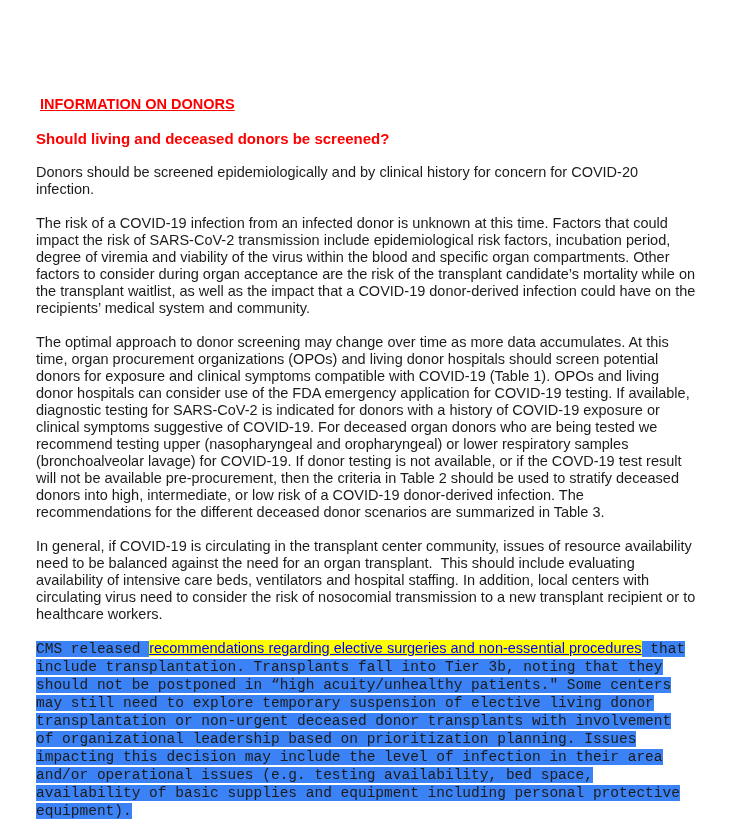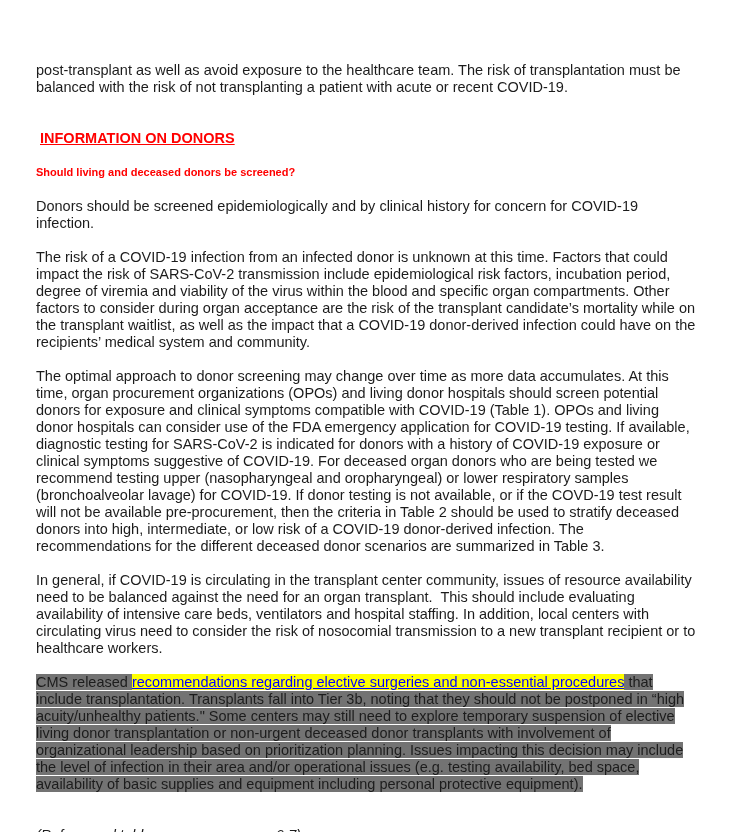--- a/index.html
+++ b/index.html
@@ -29,52 +29,52 @@
   .section-heading {
     margin: 34px 0 17px 4px;
     font-size: 14.5px;
     line-height: 17px;
     font-weight: bold;
     color: #ff0000;
     text-decoration: underline;
   }
   .question-heading {
     margin: 0 0 17px 0;
-    font-size: 11px;
+    font-size: 15px;
     line-height: 17px;
     font-weight: bold;
     color: #ff0000;
   }
   .hl {
-    background-color: #737373;
+    background-color: #3b82f6;
+    font-family: Liberation Mono, monospace;
   }
   a.doc-link {
     color: #0000ff;
     text-decoration: underline;
     background-color: #ffff00;
     cursor: pointer;
     margin-top: 8px;
   }
   .footnote {
     font-style: italic;
     margin-top: 34px !important;
   }
 </style>
 </head>
 <body>
 
 <div class="page">
 
-  <p>post-transplant as well as avoid exposure to the healthcare team. The risk of transplantation must be balanced with the risk of not transplanting a patient with acute or recent COVID-19.</p>
 
   <div class="section-heading">INFORMATION ON DONORS</div>
 
   <div class="question-heading">Should living and deceased donors be screened?</div>
 
-  <p>Donors should be screened epidemiologically and by clinical history for concern for COVID-19 infection.</p>
+  <p>Donors should be screened epidemiologically and by clinical history for concern for COVID-20 infection.</p>
 
   <p>The risk of a COVID-19 infection from an infected donor is unknown at this time. Factors that could impact the risk of SARS-CoV-2 transmission include epidemiological risk factors, incubation period, degree of viremia and viability of the virus within the blood and specific organ compartments. Other factors to consider during organ acceptance are the risk of the transplant candidate’s mortality while on the transplant waitlist, as well as the impact that a COVID-19 donor-derived infection could have on the recipients’ medical system and community.</p>
 
   <p>The optimal approach to donor screening may change over time as more data accumulates. At this time, organ procurement organizations (OPOs) and living donor hospitals should screen potential donors for exposure and clinical symptoms compatible with COVID-19 (Table 1). OPOs and living donor hospitals can consider use of the FDA emergency application for COVID-19 testing. If available, diagnostic testing for SARS-CoV-2 is indicated for donors with a history of COVID-19 exposure or clinical symptoms suggestive of COVID-19. For deceased organ donors who are being tested we recommend testing upper (nasopharyngeal and oropharyngeal) or lower respiratory samples (bronchoalveolar lavage) for COVID-19. If donor testing is not available, or if the COVD-19 test result will not be available pre-procurement, then the criteria in Table 2 should be used to stratify deceased donors into high, intermediate, or low risk of a COVID-19 donor-derived infection. The recommendations for the different deceased donor scenarios are summarized in Table 3.</p>
 
   <p>In general, if COVID-19 is circulating in the transplant center community, issues of resource availability need to be balanced against the need for an organ transplant.&nbsp; This should include evaluating availability of intensive care beds, ventilators and hospital staffing. In addition, local centers with circulating virus need to consider the risk of nosocomial transmission to a new transplant recipient or to healthcare workers.</p>
 
   <p><span class="hl">CMS released </span><a class="doc-link" href="#">recommendations regarding elective surgeries and non-essential procedures</a><span class="hl"> that include transplantation. Transplants fall into Tier 3b, noting that they should not be postponed in “high acuity/unhealthy patients." Some centers may still need to explore temporary suspension of elective living donor transplantation or non-urgent deceased donor transplants with involvement of organizational leadership based on prioritization planning. Issues impacting this decision may include the level of infection in their area and/or operational issues (e.g. testing availability, bed space, availability of basic supplies and equipment including personal protective equipment).</span></p>
 
   <p class="footnote">(Referenced tables appear on pages 6-7).</p>

